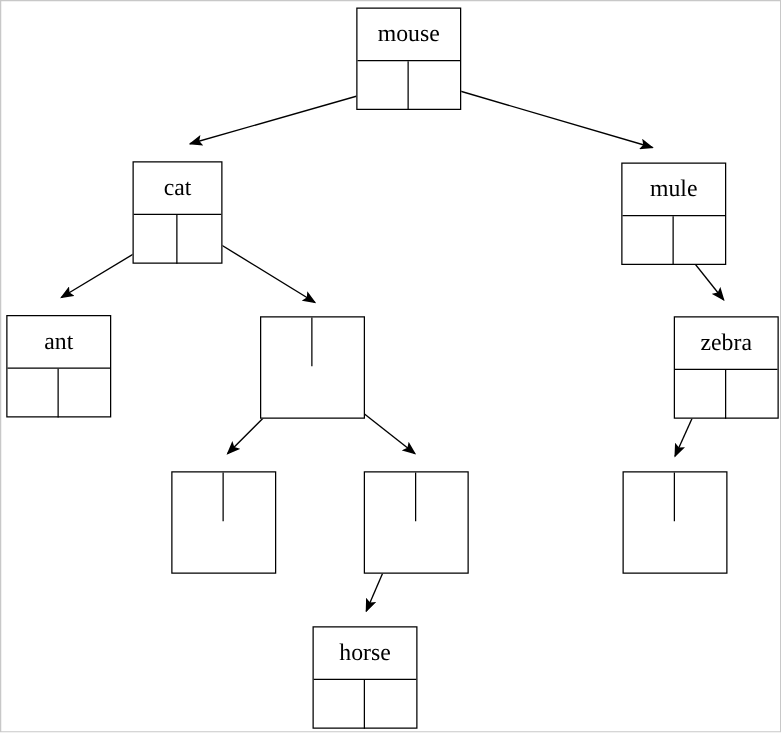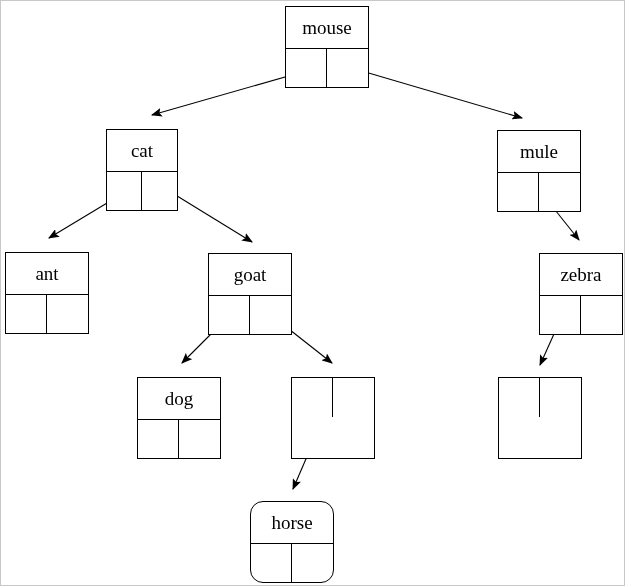--- a/index.html
+++ b/index.html
@@ -102,53 +102,51 @@
         </div>
       </div>
       <div class="node" style="left: 4px; top: 251px; width: 84px; height: 82px;">
         <div class="node-label">ant</div>
         <div class="node-ptrs">
           <div class="ptr left"></div>
           <div class="ptr right"></div>
         </div>
       </div>
       <div class="node" style="left: 207px; top: 252px; width: 84px; height: 82px;">
-        <div class="node-label">goat</div>
         <div class="node-ptrs">
           <div class="ptr left"></div>
           <div class="ptr right"></div>
         </div>
       </div>
       <div class="node" style="left: 538px; top: 252px; width: 84px; height: 82px;">
         <div class="node-label">zebra</div>
         <div class="node-ptrs">
           <div class="ptr left"></div>
           <div class="ptr right"></div>
         </div>
       </div>
       <div class="node" style="left: 136px; top: 376px; width: 84px; height: 82px;">
-        <div class="node-label">dog</div>
         <div class="node-ptrs">
           <div class="ptr left"></div>
           <div class="ptr right"></div>
         </div>
       </div>
       <div class="node" style="left: 290px; top: 376px; width: 84px; height: 82px;">
         <div class="node-ptrs">
           <div class="ptr left"></div>
           <div class="ptr right"></div>
         </div>
       </div>
       <div class="node" style="left: 497px; top: 376px; width: 84px; height: 82px;">
         <div class="node-ptrs">
           <div class="ptr left"></div>
           <div class="ptr right"></div>
         </div>
       </div>
-      <div class="node" style="left: 249px; top: 500px; width: 84px; height: 82px; border-radius: 13px;">
+      <div class="node" style="left: 249px; top: 500px; width: 84px; height: 82px;">
         <div class="node-label">horse</div>
         <div class="node-ptrs">
           <div class="ptr left"></div>
           <div class="ptr right"></div>
         </div>
       </div>
     </div>
 
 </div>
 

